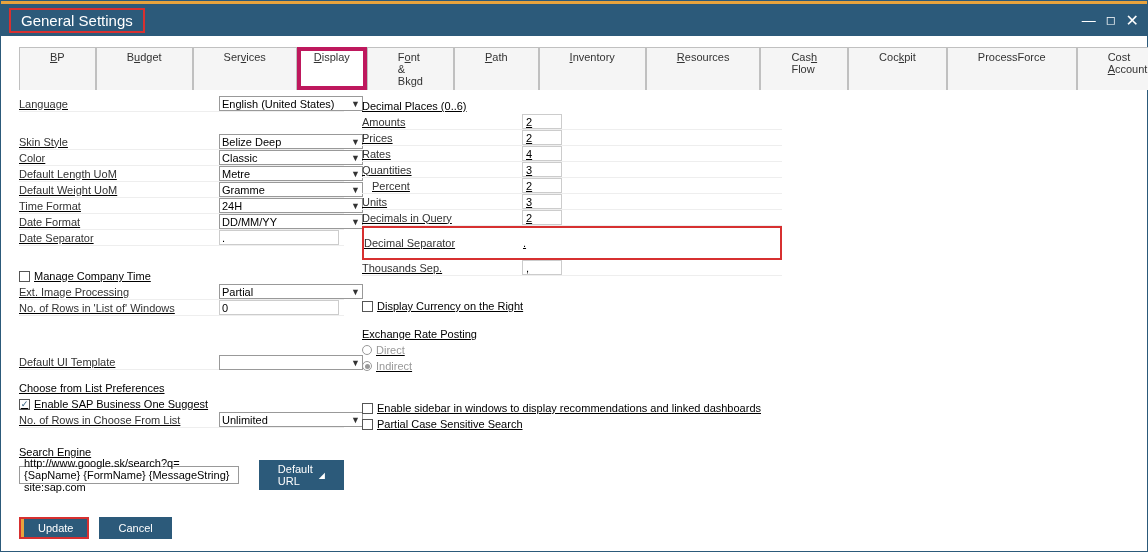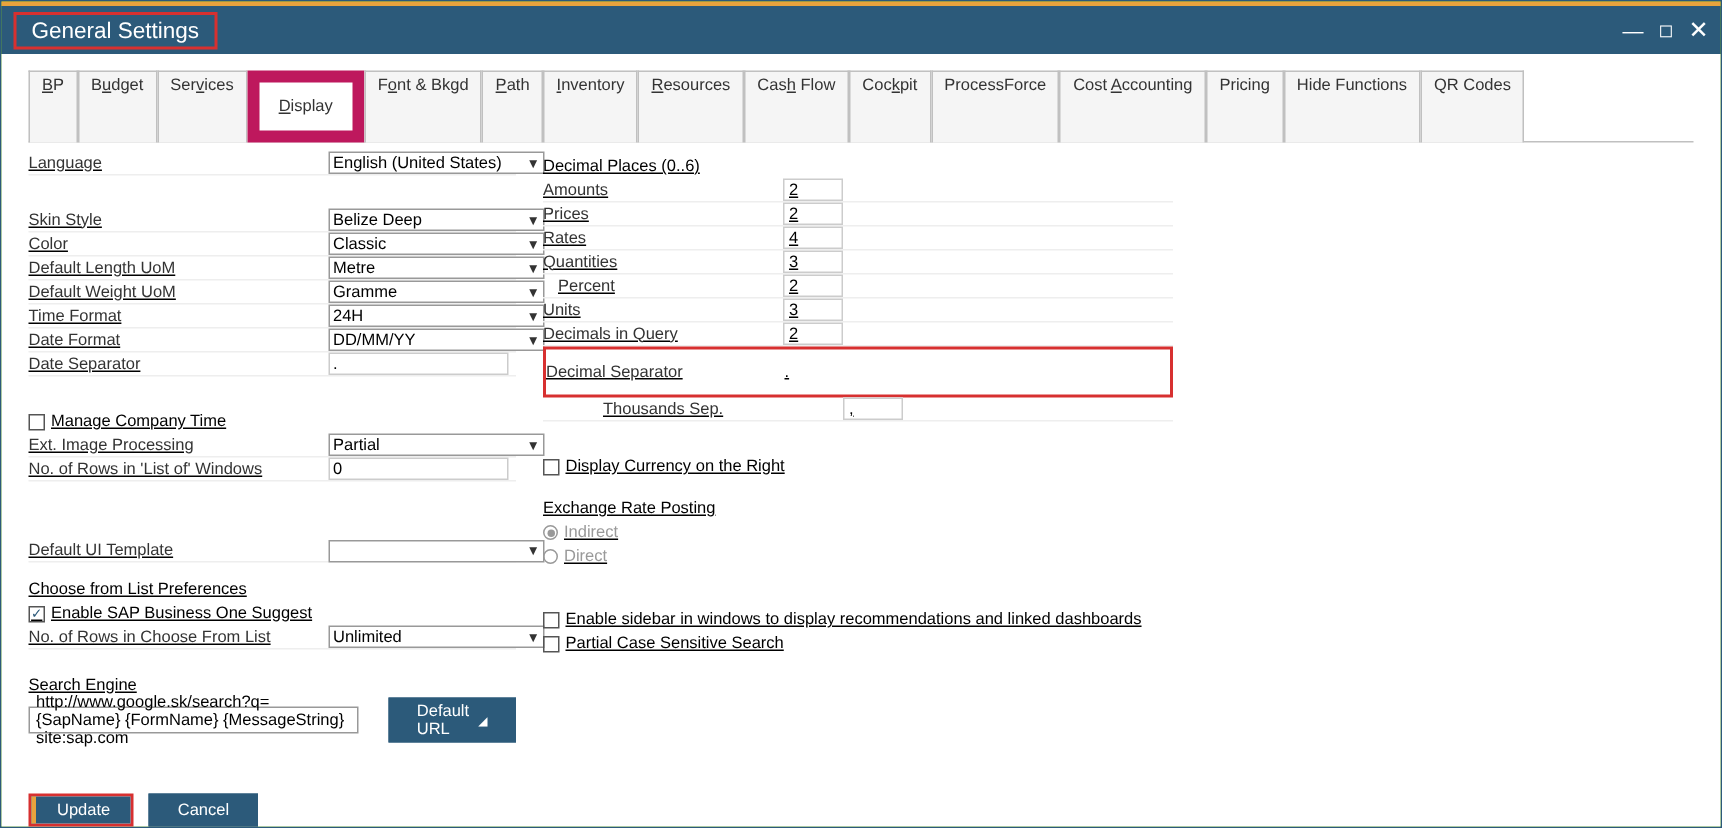--- a/index.html
+++ b/index.html
@@ -1,47 +1,47 @@
 <!DOCTYPE html>
 <html><head>
 <meta charset="utf-8">
 <style>
   * { box-sizing: border-box; margin: 0; padding: 0; font-family: Tahoma, Arial, sans-serif; font-size: 11px; }
   body { background: #fff; }
-  .window { width: 1148px; height: 552px; border: 1px solid #2c5a7a; background: #84cc16; position: relative; display: flex; flex-direction: column; }
+  .window { width: 1148px; height: 552px; border: 1px solid #2c5a7a; background: #404040; position: relative; display: flex; flex-direction: column; }
   .topbar { height: 3px; background: #e8a33d; }
   .titlebar { height: 32px; background: #2c5a7a; display: flex; align-items: center; color: #fff; padding: 0 8px; }
   .title-box { border: 2px solid #d73030; padding: 2px 10px; font-size: 15px; color: #fff; }
   .win-controls { margin-left: auto; display: flex; gap: 10px; align-items: center; }
   .win-controls span { color: #fff; font-size: 14px; cursor: pointer; }
   .content { flex: 1; background: #fff; padding: 10px 18px; position: relative; }
   .tabs { display: flex; margin-bottom: 6px; border-bottom: 1px solid #c0c0c0; }
-  .tab { padding: 3px 8px; border: 1px solid #c0c0c0; border-bottom: none; background: #f5f5f5; margin-right: 0px; cursor: pointer; position: relative; top: 1px; color:#333; }
-  .tab.active { background: #fff; border: 8px solid #be185d; padding: 10px 13px; }
+  .tab { padding: 3px 30px; border: 1px solid #c0c0c0; border-bottom: none; background: #f5f5f5; margin-right: 0px; cursor: pointer; position: relative; top: 1px; color:#333; }
+  .tab.active { background: #fff; border: 4px solid #be185d; padding: 0 13px; }
   .cols { display: flex; gap: 18px; }
   .col { flex: 0 0 auto; }
   .col-left { width: 325px; }
   .col-right { width: 420px; }
   .row { display: flex; align-items: center; height: 16px; border-bottom: 1px solid #eee; text-decoration: underline; }
   .row .lbl { flex: 0 0 200px; color: #333; white-space: nowrap; }
   .row .ctl { flex: 1; }
   .select { width: 144px; height: 15px; border: 1px solid #999; background: #fff; display: inline-flex; align-items: center; justify-content: space-between; padding: 0 2px; font-size: 11px; }
   .select .arrow { font-size: 9px; color: #333; }
   .inp { width: 120px; height: 15px; border: 1px solid #ccc; background: #fff; padding: 0 2px; display: inline-flex; align-items: center; }
   .inp-orange { background: #ffe0a0; }
   .small-inp { width: 40px; height: 15px; border: 1px solid #ccc; background: #fff; padding: 0 3px; display:inline-flex; align-items:center; }
   .underline { text-decoration: underline; font-weight: normal; margin: 4px 0 2px; }
   .chk { display: inline-flex; align-items: center; gap: 4px; }
   .chk-box { width: 11px; height: 11px; border: 1px solid #555; display: inline-flex; align-items: center; justify-content: center; font-size: 9px; color: #2c5a7a; }
   .radio { display: inline-flex; align-items: center; gap: 4px; color: #999; }
   .radio-dot { width: 10px; height: 10px; border: 1px solid #999; border-radius: 50%; display: inline-flex; align-items:center; justify-content:center; }
   .radio-dot.sel::after { content:''; width:5px; height:5px; background:#999; border-radius:50%; }
   .search-input { width: 438px; height: 14px; border: 1px solid #999; padding: 8px 4px; display:inline-flex; align-items:center; }
   .btn-dark { background: #2c5a7a; color: #fff; border: 1px solid #2c5a7a; padding: 2px 18px; display:inline-flex; align-items:center; cursor:pointer; font-size:11px; }
-  .footer { position: absolute; bottom: 0; left: 18px; display: flex; gap: 10px; }
+  .footer { position: absolute; bottom: 12px; left: 18px; display: flex; gap: 10px; }
   .btn-update { border: 2px solid #d73030; padding: 0; }
   .btn-update-inner { border-left: 3px solid #e8a33d; background: #2c5a7a; color: #fff; padding: 3px 14px; }
   .spacer { height: 22px; }
   .hl-row { border: 2px solid #d73030; padding:0; }
   .u-letter { text-decoration: underline; }
 </style>
 </head>
 <body>
 
 <div class="window">
@@ -210,44 +210,44 @@
             <div class="lbl" style="flex-basis:160px;">Decimals in Query</div>
             <div class="small-inp">2</div>
           </div>
         <div class="hl-row">
           <div class="row" style="border:none; height:30px;">
               <div class="lbl" style="flex-basis:156px;">Decimal Separator</div>
               <div class="small-inp" style="border:none;">.</div>
             </div>
         </div>
         <div class="row">
-            <div class="lbl" style="flex-basis:160px;margin-left:40px;">Thousands Sep.</div>
+            <div class="lbl" style="flex-basis:160px;">Thousands Sep.</div>
             <div class="small-inp inp-orange">,</div>
           </div>
         <div class="spacer"></div>
         <div class="row" style="border:none;">
           <div class="chk">
               <span class="chk-box"></span>
               <span>Display Currency on the Right</span>
             </div>
         </div>
         <div style="height:10px;"></div>
         <div class="underline">Exchange Rate Posting</div>
+        <div class="row" style="border:none;">
+            <div class="radio">
+              <span class="radio-dot"></span>
+              <span>Direct</span>
+            </div>
+          </div>
         <div class="row" style="border:none;">
             <div class="radio">
               <span class="radio-dot sel"></span>
               <span>Indirect</span>
             </div>
           </div>
-        <div class="row" style="border:none;">
-            <div class="radio">
-              <span class="radio-dot"></span>
-              <span>Direct</span>
-            </div>
-          </div>
         <div style="height:26px;"></div>
         <div class="row" style="border:none;">
           <div class="chk">
               <span class="chk-box"></span>
               <span>Enable sidebar in windows to display recommendations and linked dashboards</span>
             </div>
         </div>
         <div class="row" style="border:none;">
           <div class="chk">
               <span class="chk-box"></span>

